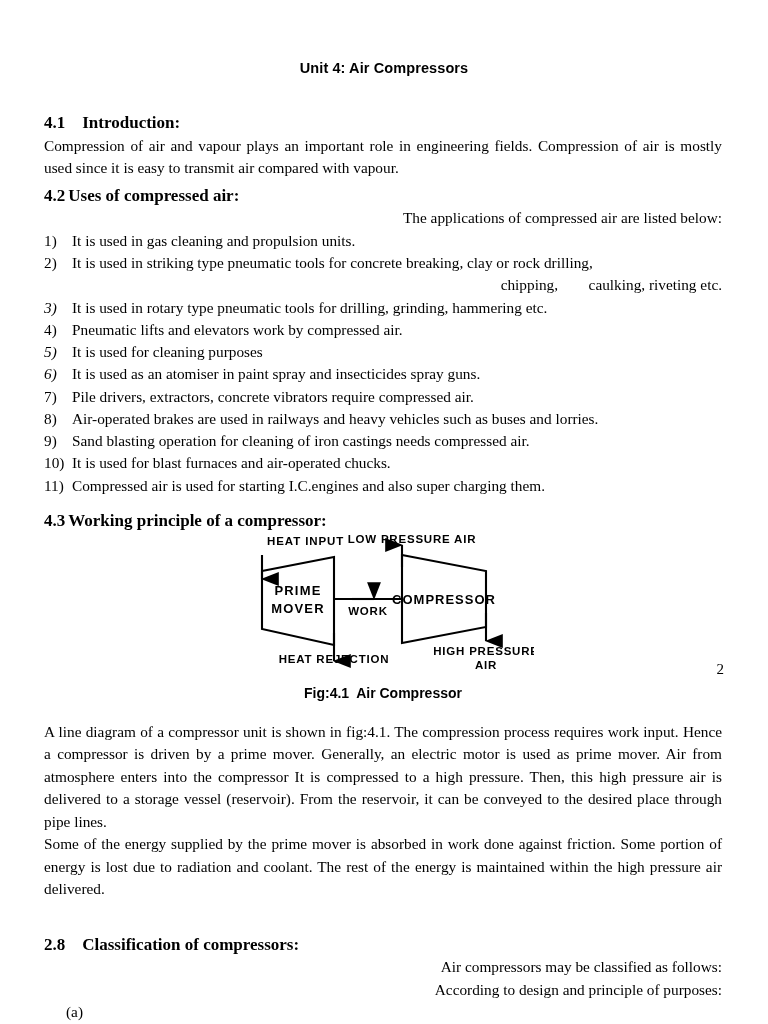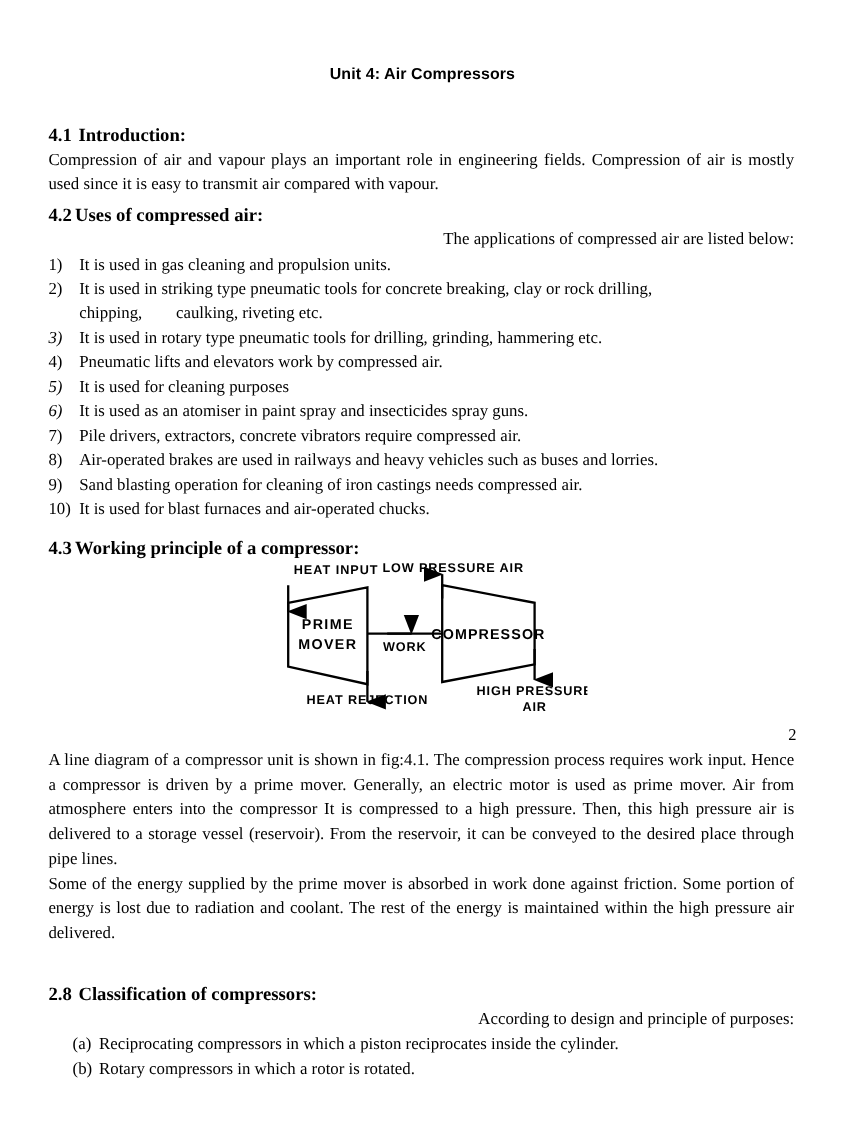--- a/index.html
+++ b/index.html
@@ -39,21 +39,21 @@
     width: 678px;
   }
   h2.sec {
     font-family: "Liberation Serif", "DejaVu Serif", serif;
     font-weight: bold;
     font-size: 17px;
     margin: 0 0 1px 0;
     padding: 0;
     line-height: 1.28;
   }
-  h2.sec .num { margin-right: 6px; }
+  h2.sec .num { margin-right: 17px; }
   h2.sec.tight .num { margin-right: 3px; }
   p.body {
     margin: 0;
     padding: 0;
     font-size: 15.3px;
     line-height: 1.47;
     text-align: justify;
     text-justify: inter-word;
   }
   p.body.left { text-align: right; }
@@ -156,21 +156,21 @@
       <li>
         <span class="marker">1)</span>
         <span class="itemtext">It is used in gas cleaning and propulsion units.</span>
       </li>
       <li>
         <span class="marker">2)</span>
         <span class="itemtext">It is used in striking type pneumatic tools for concrete breaking, clay or rock drilling,</span>
       </li>
       <li>
         <span class="marker"></span>
-        <span class="itemtext" style="white-space:pre;">chipping,        caulking, riveting etc.</span>
+        <span class="itemtext" style="white-space:pre;text-align:right;">chipping,        caulking, riveting etc.</span>
       </li>
       <li>
         <span class="marker ital">3)</span>
         <span class="itemtext">It is used in rotary type pneumatic tools for drilling, grinding, hammering etc.</span>
       </li>
       <li>
         <span class="marker">4)</span>
         <span class="itemtext">Pneumatic lifts and elevators work by compressed air.</span>
       </li>
       <li>
@@ -189,20 +189,24 @@
         <span class="marker">8)</span>
         <span class="itemtext">Air-operated brakes are used in railways and heavy vehicles such as buses and lorries.</span>
       </li>
       <li>
         <span class="marker">9)</span>
         <span class="itemtext">Sand blasting operation for cleaning of iron castings needs compressed air.</span>
       </li>
       <li>
         <span class="marker">10)</span>
         <span class="itemtext">It is used for blast furnaces and air-operated chucks.</span>
+      </li>
+      <li>
+        <span class="marker">11)</span>
+        <span class="itemtext">Compressed air is used for starting I.C.engines and also super charging them.</span>
       </li>
     </ul>
 
     <div class="gap-md"></div>
 
     <h2 class="sec tight">
       <span class="num">4.3</span><span>Working principle of a compressor:</span>
     </h2>
 
     <div class="figure-wrap">
@@ -240,38 +244,41 @@
         <text x="172" y="10" font-size="11.5" letter-spacing="0.8" text-anchor="middle" transform="translate(6,0)">LOW PRESSURE AIR</text>
         <text x="252" y="122" font-size="11.5" letter-spacing="0.8" text-anchor="middle">HIGH PRESSURE</text>
         <text x="252" y="136" font-size="11.5" letter-spacing="0.8" text-anchor="middle">AIR</text>
 
         <text x="64" y="62" font-size="13" letter-spacing="1.2" text-anchor="middle">PRIME</text>
         <text x="64" y="80" font-size="13" letter-spacing="1.2" text-anchor="middle">MOVER</text>
         <text x="210" y="71" font-size="13" letter-spacing="1.0" text-anchor="middle">COMPRESSOR</text>
       </svg>
     </div>
 
+    <div class="fig-caption">
+      <span>Fig:4.1</span><span class="capgap"></span><span>Air Compressor</span>
+    </div>
 
     <div class="gap-lg"></div>
 
     <p class="body">A line diagram of a compressor unit is shown in fig:4.1. The compression process requires work input. Hence a compressor is driven by a prime mover. Generally, an electric motor is used as prime mover. Air from atmosphere enters into the compressor It is compressed to a high pressure. Then, this high pressure air is delivered to a storage vessel (reservoir). From the reservoir, it can be conveyed to the desired place through pipe lines.</p>
     <p class="body">Some of the energy supplied by the prime mover is absorbed in work done against friction. Some portion of energy is lost due to radiation and coolant. The rest of the energy is maintained within the high pressure air delivered.</p>
 
     <div class="gap-lg"></div>
     <div class="gap-md"></div>
 
     <h2 class="sec">
       <span class="num">2.8</span><span>Classification of compressors:</span>
     </h2>
+    <p class="body left">Air compressors may be classified as follows:</p>
     <p class="body left">According to design and principle of purposes:</p>
 
     <ul class="alphalist">
       <li>
         <span class="marker">(a)</span>
-        <span class="itemtext">Reciprocating compressors in which a piston reciprocates inside the cylinder.</span>
       </li>
       <li>
         <span class="marker">(b)</span>
         <span class="itemtext">Rotary compressors in which a rotor is rotated.</span>
       </li>
     </ul>
 
   </div>
 
   <div class="page-number">2</div>

